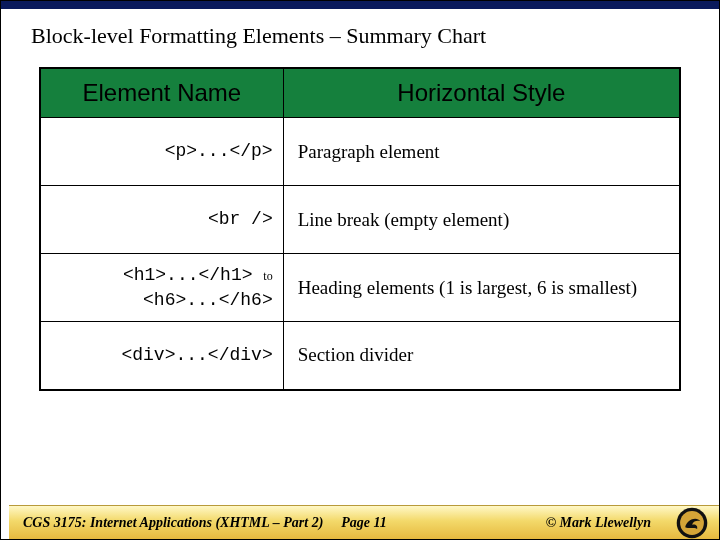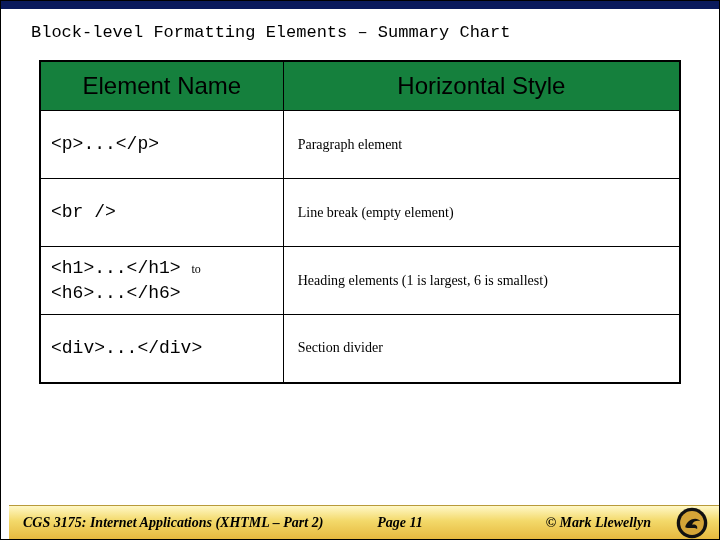--- a/index.html
+++ b/index.html
@@ -9,24 +9,24 @@
     font-family: Arial, Helvetica, sans-serif;
     position: relative;
     border: 1px solid #000;
   }
   .top-bar {
     height: 8px;
     background: #0a1a5c;
     width: 100%;
   }
   .title {
-    font-size: 17px;
+    font-size: 22px;
     color: #000;
     padding: 14px 30px 10px 30px;
-    font-family: Liberation Mono, monospace;
+    font-family: Liberation Serif, serif;
   }
   .table-wrap {
     padding: 8px 38px 0 38px;
   }
   table {
     width: 100%;
     border-collapse: collapse;
     border: 2px solid #000;
   }
   th {
@@ -38,51 +38,51 @@
     font-family: Arial, sans-serif;
   }
   td {
     border: 1px solid #000;
     padding: 0;
     height: 68px;
     vertical-align: middle;
   }
   td.elem {
     width: 38%;
-    text-align: left;
+    text-align: right;
     font-family: "Courier New", monospace;
     font-size: 18px;
     padding: 4px 10px;
     line-height: 1.35;
   }
   td.desc {
     width: 62%;
     text-align: left;
     font-family: "Times New Roman", Times, serif;
-    font-size: 14px;
+    font-size: 19px;
     padding: 8px 14px;
   }
   .multi-line { display: block; }
   .to-word { font-family: "Times New Roman", Times, serif; font-size: 12px; }
   .footer {
     position: absolute;
     left: 8px; right: 0; bottom: 0;
     height: 34px;
     background: linear-gradient(to bottom, #fff8c6 0%, #f3d96a 45%, #e6b93f 100%);
     border-top: 1px solid #b89a3a;
     display: flex;
     align-items: center;
     font-family: "Times New Roman", Times, serif;
     font-style: italic;
     font-weight: bold;
     font-size: 14px;
     padding: 0 12px 0 14px;
   }
   .footer .course { flex: 0 0 auto; }
-  .footer .page { position: absolute; left: 50%; transform: translateX(-50%); margin-left: 36px; }
+  .footer .page { position: absolute; left: 50%; transform: translateX(-50%); }
   .footer .copy { position: absolute; right: 68px; }
   .footer .logo {
     position: absolute;
     right: 10px;
     top: 50%;
     transform: translateY(-50%);
     width: 34px; height: 34px;
   }
   .footer .logo svg { display: block; }
 </style>

